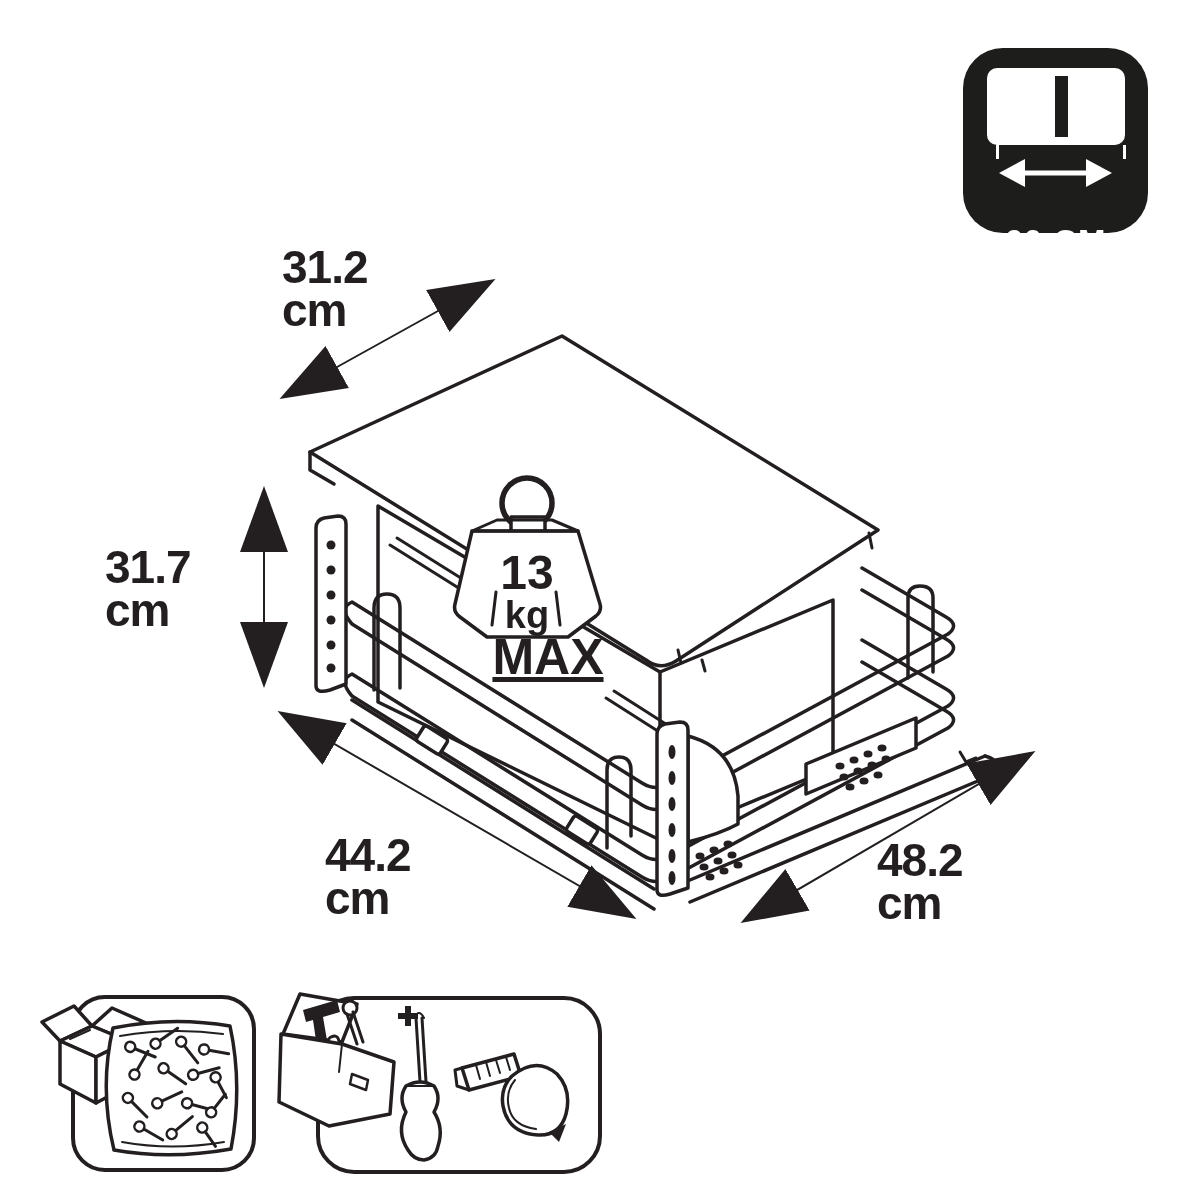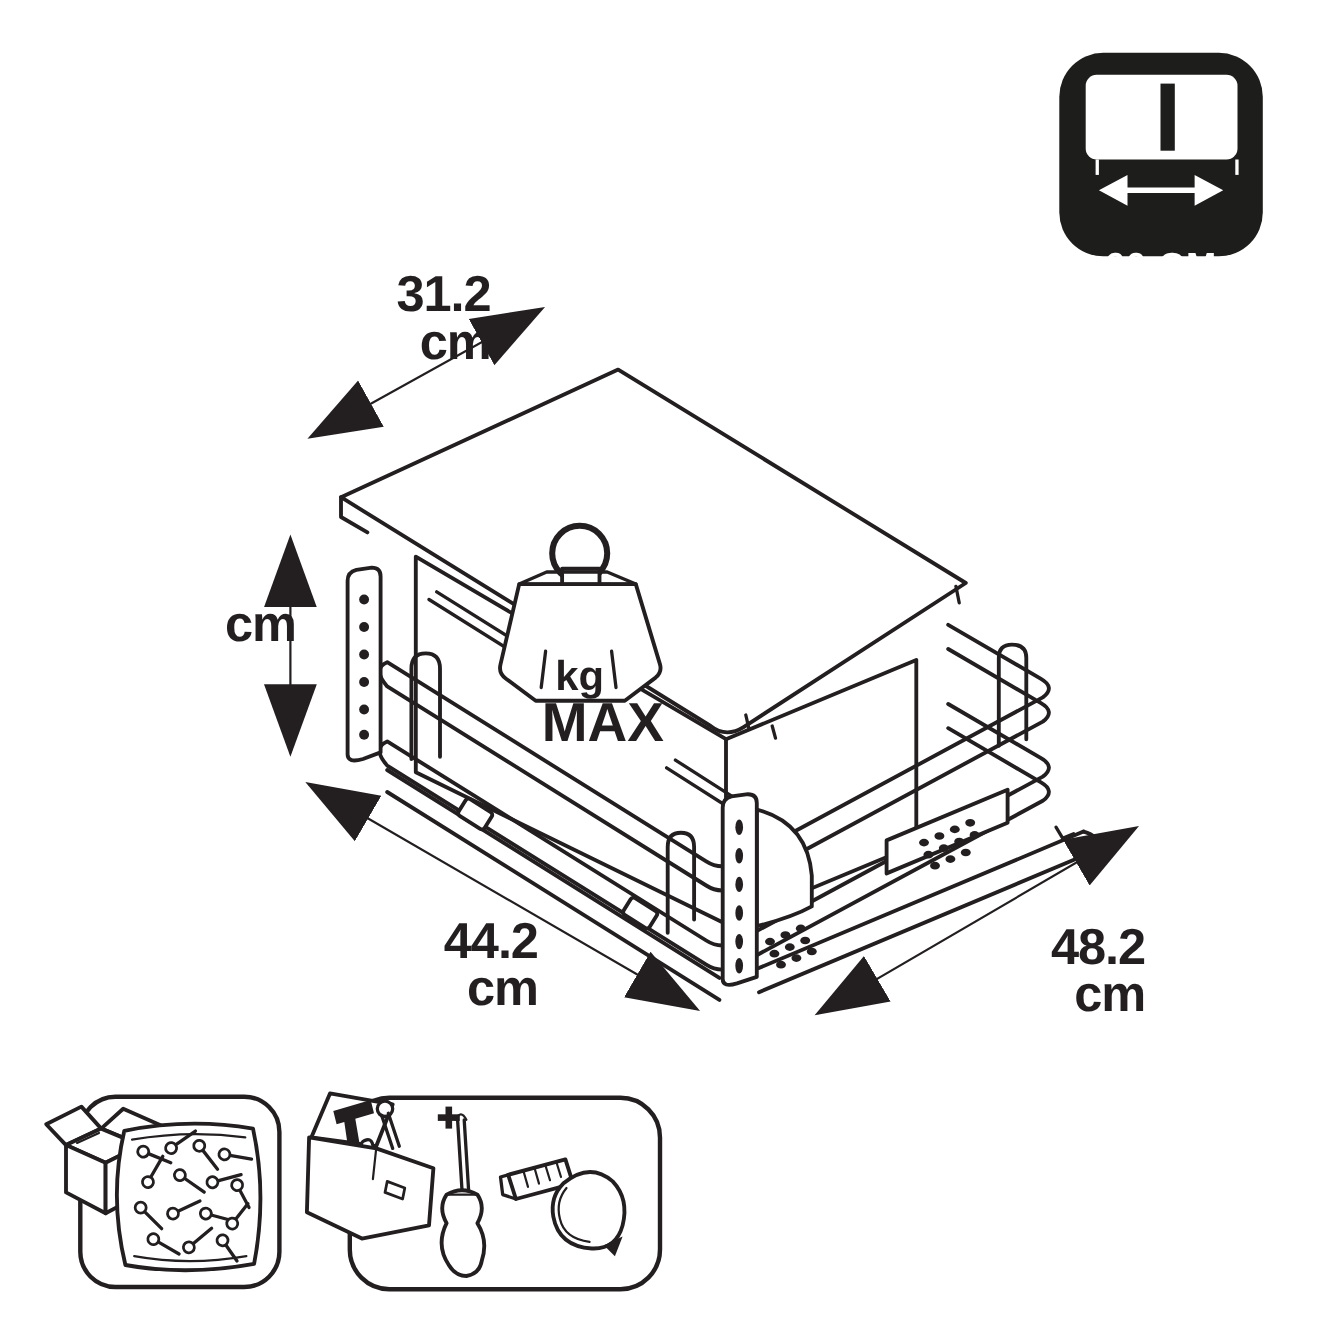--- a/index.html
+++ b/index.html
@@ -4,25 +4,25 @@
 <style>
   html,body{margin:0;padding:0;background:#fff;}
   .canvas{position:relative;width:1200px;height:1200px;background:var(--background,#fff);overflow:hidden;
           font-family:"Liberation Sans",sans-serif;color:var(--line_color,#231f20);}
   svg{position:absolute;left:0;top:0;}
   .ln{stroke:var(--line_color,#231f20);stroke-width:3.5;fill:none;stroke-linecap:round;stroke-linejoin:round;}
   .thin{stroke-width:2;}
   .mid{stroke-width:3;}
   .fw{stroke:var(--line_color,#231f20);stroke-width:3.5;fill:var(--background,#fff);stroke-linejoin:round;}
   .fd{fill:var(--line_color,#231f20);stroke:none;}
-  .dim-label{position:absolute;font-weight:bold;font-size:46px;line-height:.94;text-align:right;letter-spacing:-1px;}
+  .dim-label{position:absolute;font-weight:bold;font-size:46px;line-height:.94;text-align:left;letter-spacing:-1px;}
   .dim-label span{display:block;}
   .load-value{position:absolute;left:452px;top:549px;width:150px;text-align:center;font-weight:bold;font-size:48px;line-height:1;}
   .load-unit{position:absolute;left:452px;top:596px;width:150px;text-align:center;font-weight:bold;font-size:38px;line-height:1;}
-  .load-max{position:absolute;left:448px;top:632px;width:200px;text-align:center;font-weight:bold;font-size:50px;line-height:1;}
+  .load-max{position:absolute;left:448px;top:632px;width:200px;text-align:center;font-weight:bold;font-size:50px;line-height:1;text-decoration:underline;}
   .badge{position:absolute;left:963px;top:48px;width:185px;height:185px;background:var(--badge_bg,#1d1d1b);border-radius:40px;}
   .badge .cab{position:absolute;left:24px;top:20px;width:138px;height:77px;background:var(--badge_fg,#fff);border-radius:10px;}
   .badge .cab .handle{position:absolute;left:68px;top:8px;width:13px;height:61px;background:var(--badge_bg,#1d1d1b);}
   .badge .leg{position:absolute;top:97px;width:3px;height:14px;background:var(--badge_fg,#fff);}
   .badge .leg.l{left:33px;} .badge .leg.r{left:160px;}
   .badge .bw-label{position:absolute;left:0;top:186px;width:185px;text-align:center;font-weight:bold;
                    font-size:33px;color:var(--badge_fg,#fff);letter-spacing:1px;}
   .badge svg{left:0;top:108px;}
 </style>
 </head>
@@ -260,31 +260,33 @@
         <path class="fd" d="M549,1132 L566,1124 L559,1142 Z"></path>
       </g>
     </g>
   </svg>
 
   <div class="dim-label" style="left:282px;top:246px;width:164px;">
     <span>31.2</span>
     <span>cm</span>
   </div>
   <div class="dim-label" style="left:105px;top:546px;width:164px;">
+    <span>31.7</span>
     <span>cm</span>
   </div>
   <div class="dim-label" style="left:325px;top:834px;width:164px;">
     <span>44.2</span>
     <span>cm</span>
   </div>
   <div class="dim-label" style="left:877px;top:839px;width:164px;">
     <span>48.2</span>
     <span>cm</span>
   </div>
 
+  <div class="load-value">13</div>
   <div class="load-unit">kg</div>
   <div class="load-max">MAX</div>
 
   <div class="badge">
     <div class="cab">
       <div class="handle"></div>
     </div>
     <div class="leg l"></div>
     <div class="leg r"></div>
     <svg width="185" height="40" viewBox="0 0 185 40">

